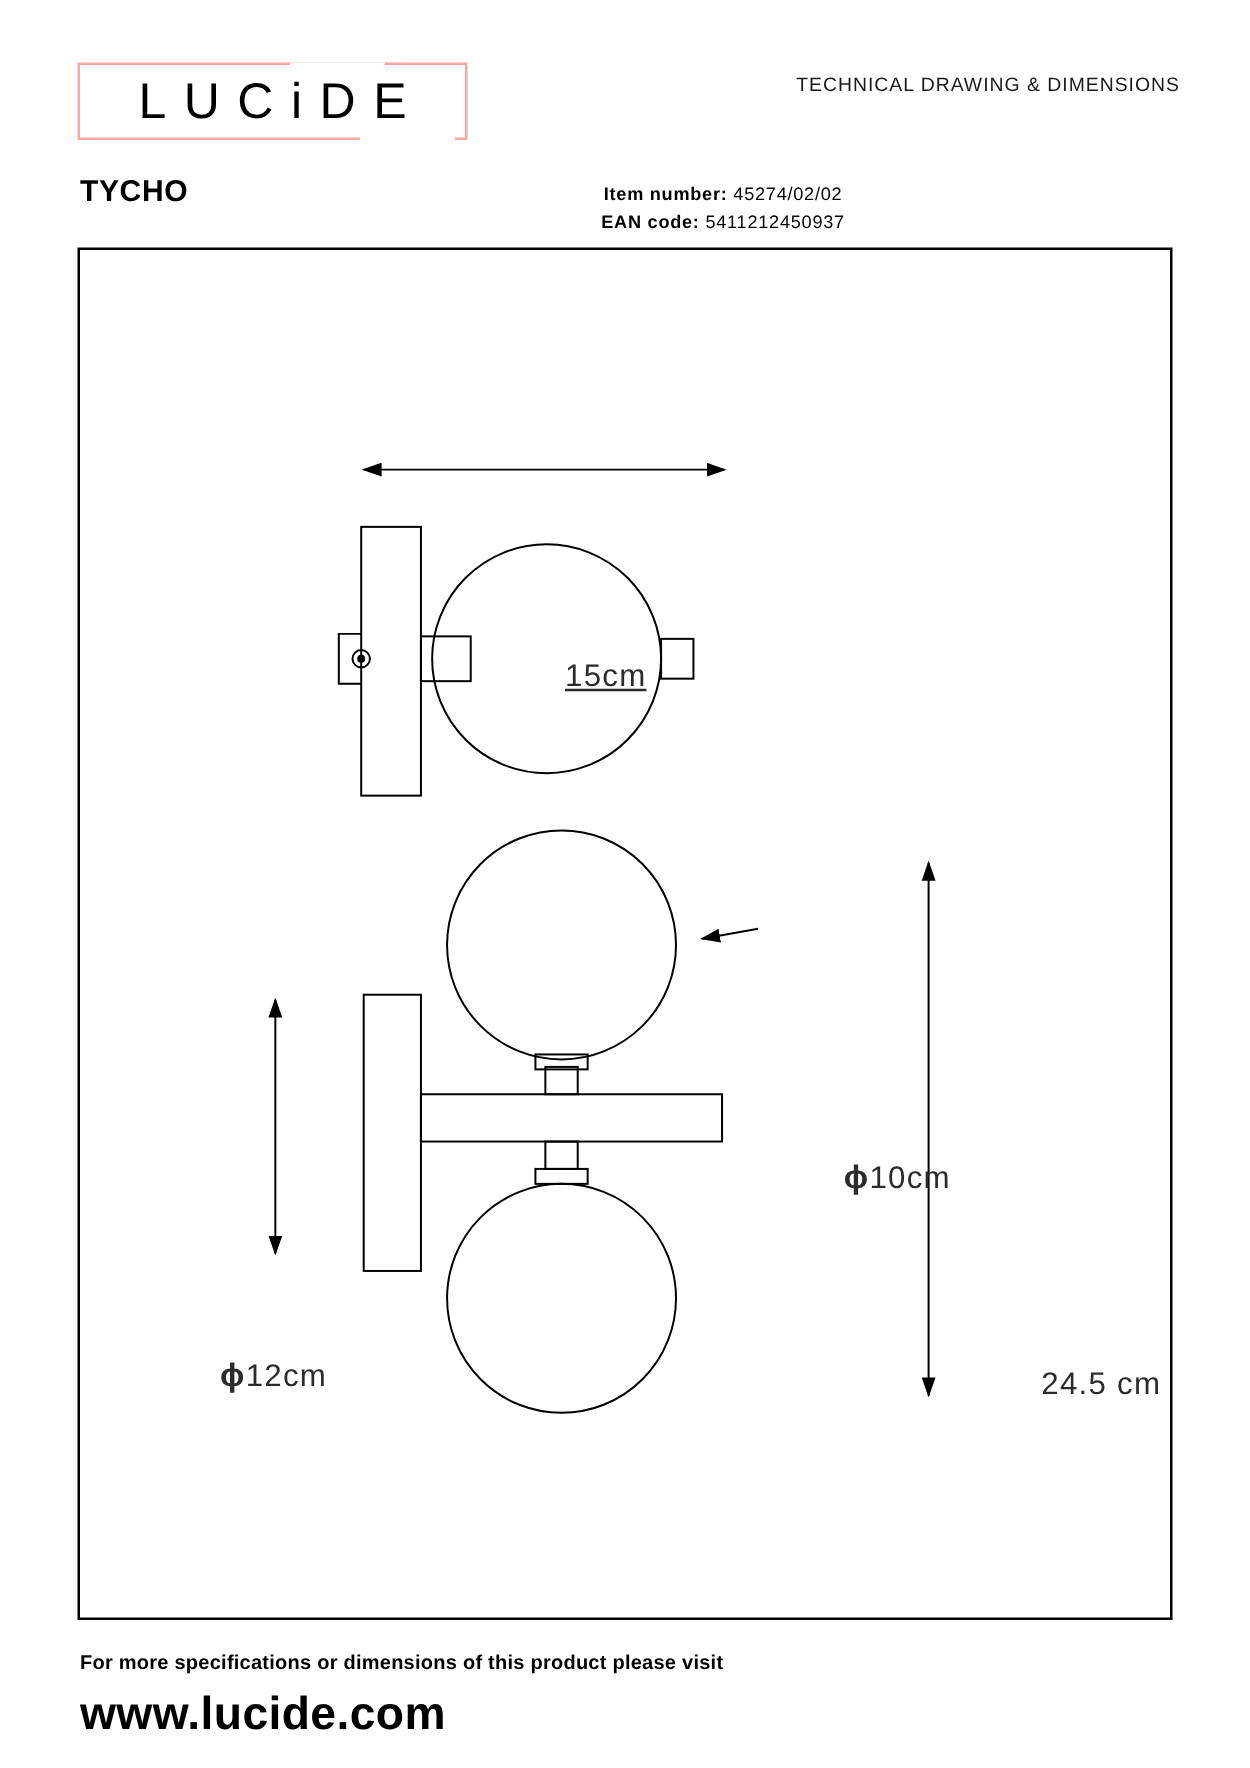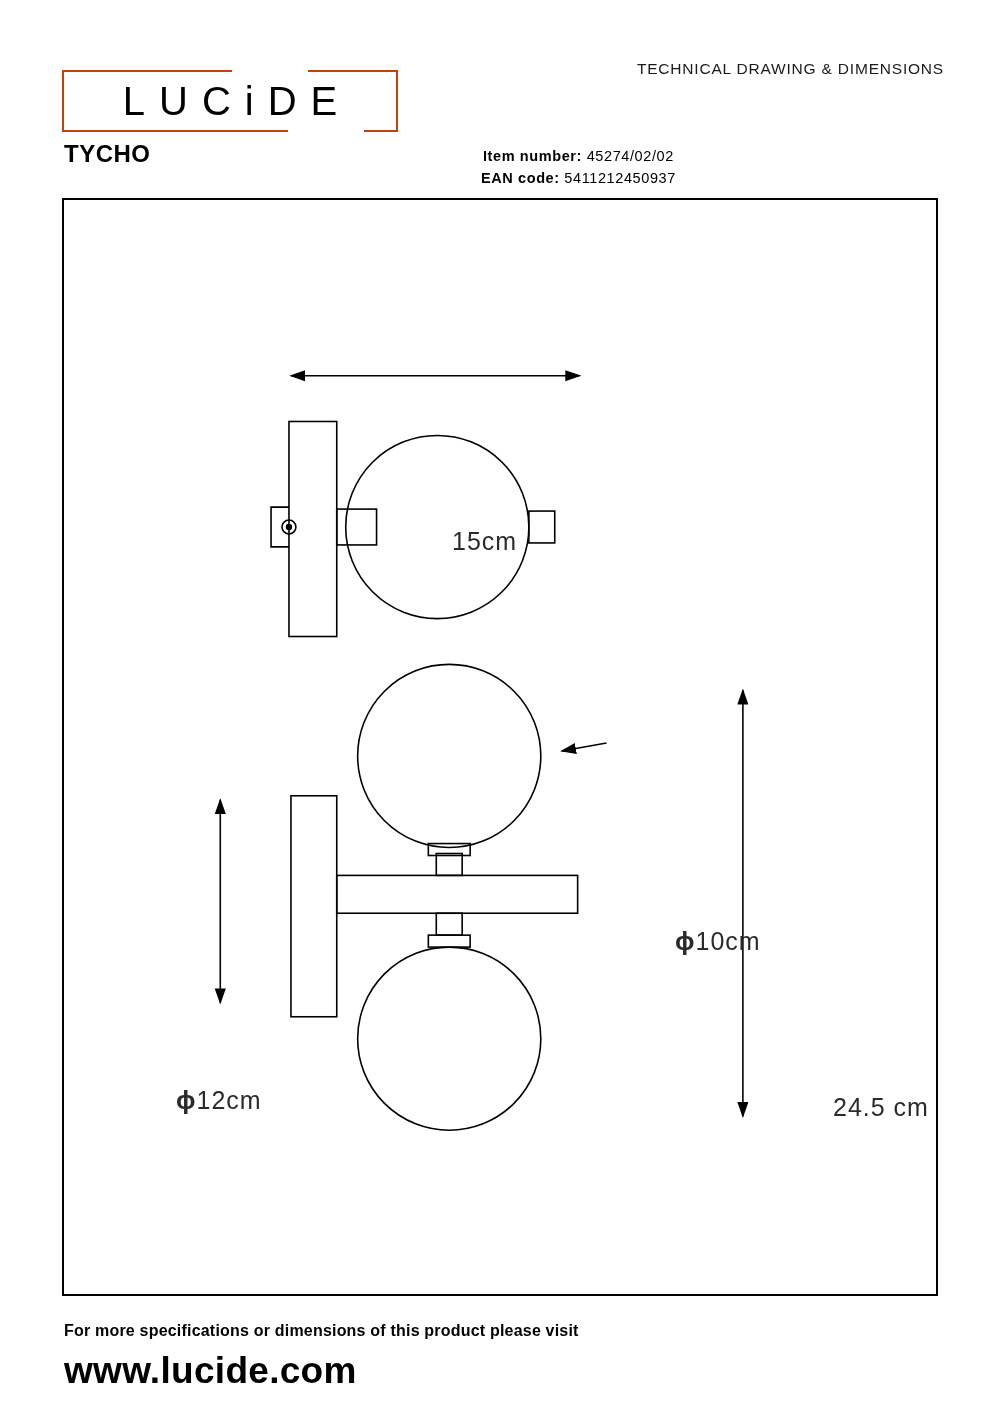--- a/index.html
+++ b/index.html
@@ -13,24 +13,24 @@
     position: relative;
     font-family: "Liberation Sans", sans-serif;
     color: #000000;
     overflow: hidden;
   }
 
   
   .logo-box {
     position: absolute;
     left: 62px;
-    top: 70px;
-    width: 336px;
+    top: 50px;
+    width: 312px;
     height: 62px;
-    border: 2px solid #c2410c;
+    border: 2px solid #fca5a5;
     box-sizing: border-box;
   }
   .logo-text {
     position: absolute;
     left: 0; top: 0;
     width: 100%; height: 100%;
     display: flex;
     align-items: center;
     justify-content: center;
     font-size: 40px;
@@ -105,21 +105,21 @@
   }
 
   
   .dim-label {
     position: absolute;
     font-size: 25px;
     letter-spacing: 1px;
     color: #2b2b2b;
     white-space: nowrap;
   }
-  .dim-15 { left: 388px; top: 327px; }
+  .dim-15 { left: 388px; top: 327px; text-decoration: underline; }
   .dim-10 { left: 611px; top: 726px; }
   .dim-12 { left: 112px; top: 885px; text-align: right; }
   .dim-245 { left: 769px; top: 893px; }
   .phi {
     font-weight: bold;
     font-size: 26px;
   }
 
   
   .footer-line1 {

